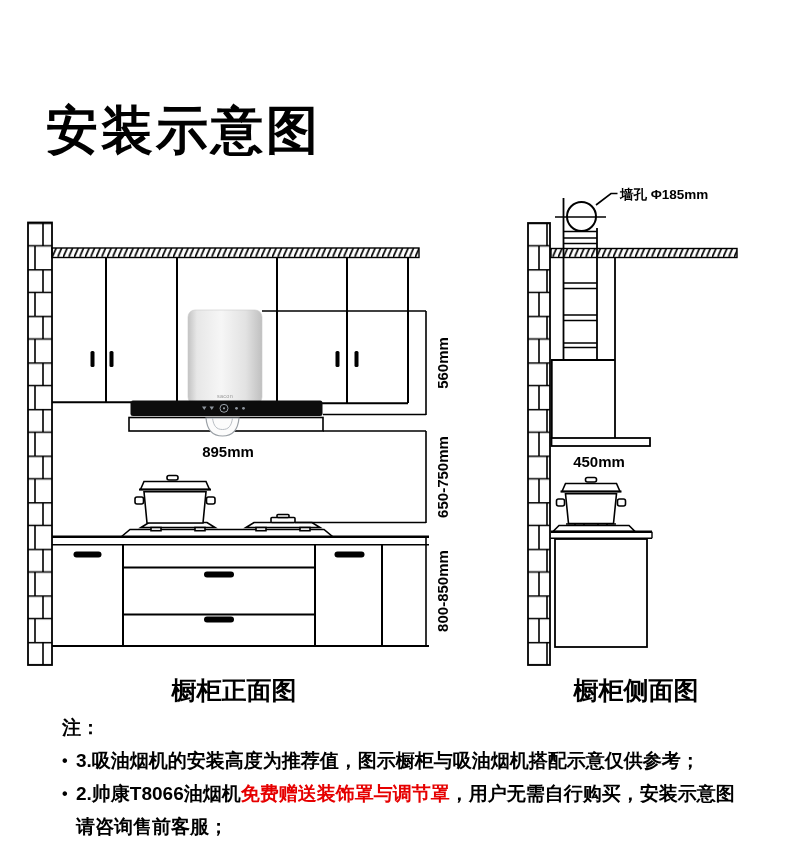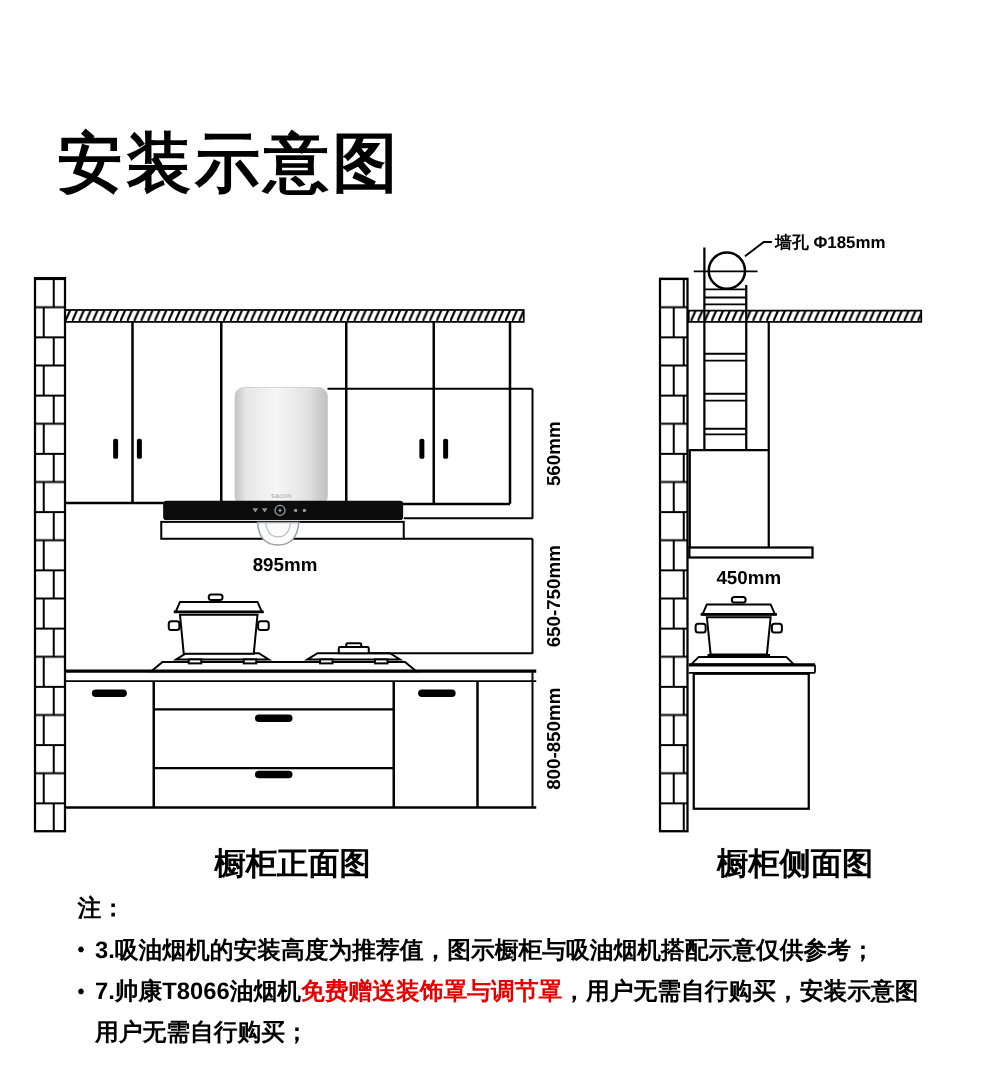--- a/index.html
+++ b/index.html
@@ -191,19 +191,19 @@
 
   <div class="notes">
     <div>注：</div>
     <div class="note-item">
       <span class="note-bullet">•</span>
       <span class="note-text">3.吸油烟机的安装高度为推荐值，图示橱柜与吸油烟机搭配示意仅供参考；</span>
     </div>
     <div class="note-item">
       <span class="note-bullet">•</span>
       <span class="note-text">
-        <span>7.帅康T8066油烟机</span><span class="hl">免费赠送装饰罩与调节罩</span><span>，用户无需自行购买，安装示意图</span><br>
-        <span>用户无需自行购买；</span>
+        <span>2.帅康T8066油烟机</span><span class="hl">免费赠送装饰罩与调节罩</span><span>，用户无需自行购买，安装示意图</span><br>
+        <span>请咨询售前客服；</span>
       </span>
     </div>
   </div>
 
 </div>
 
 </body></html>

